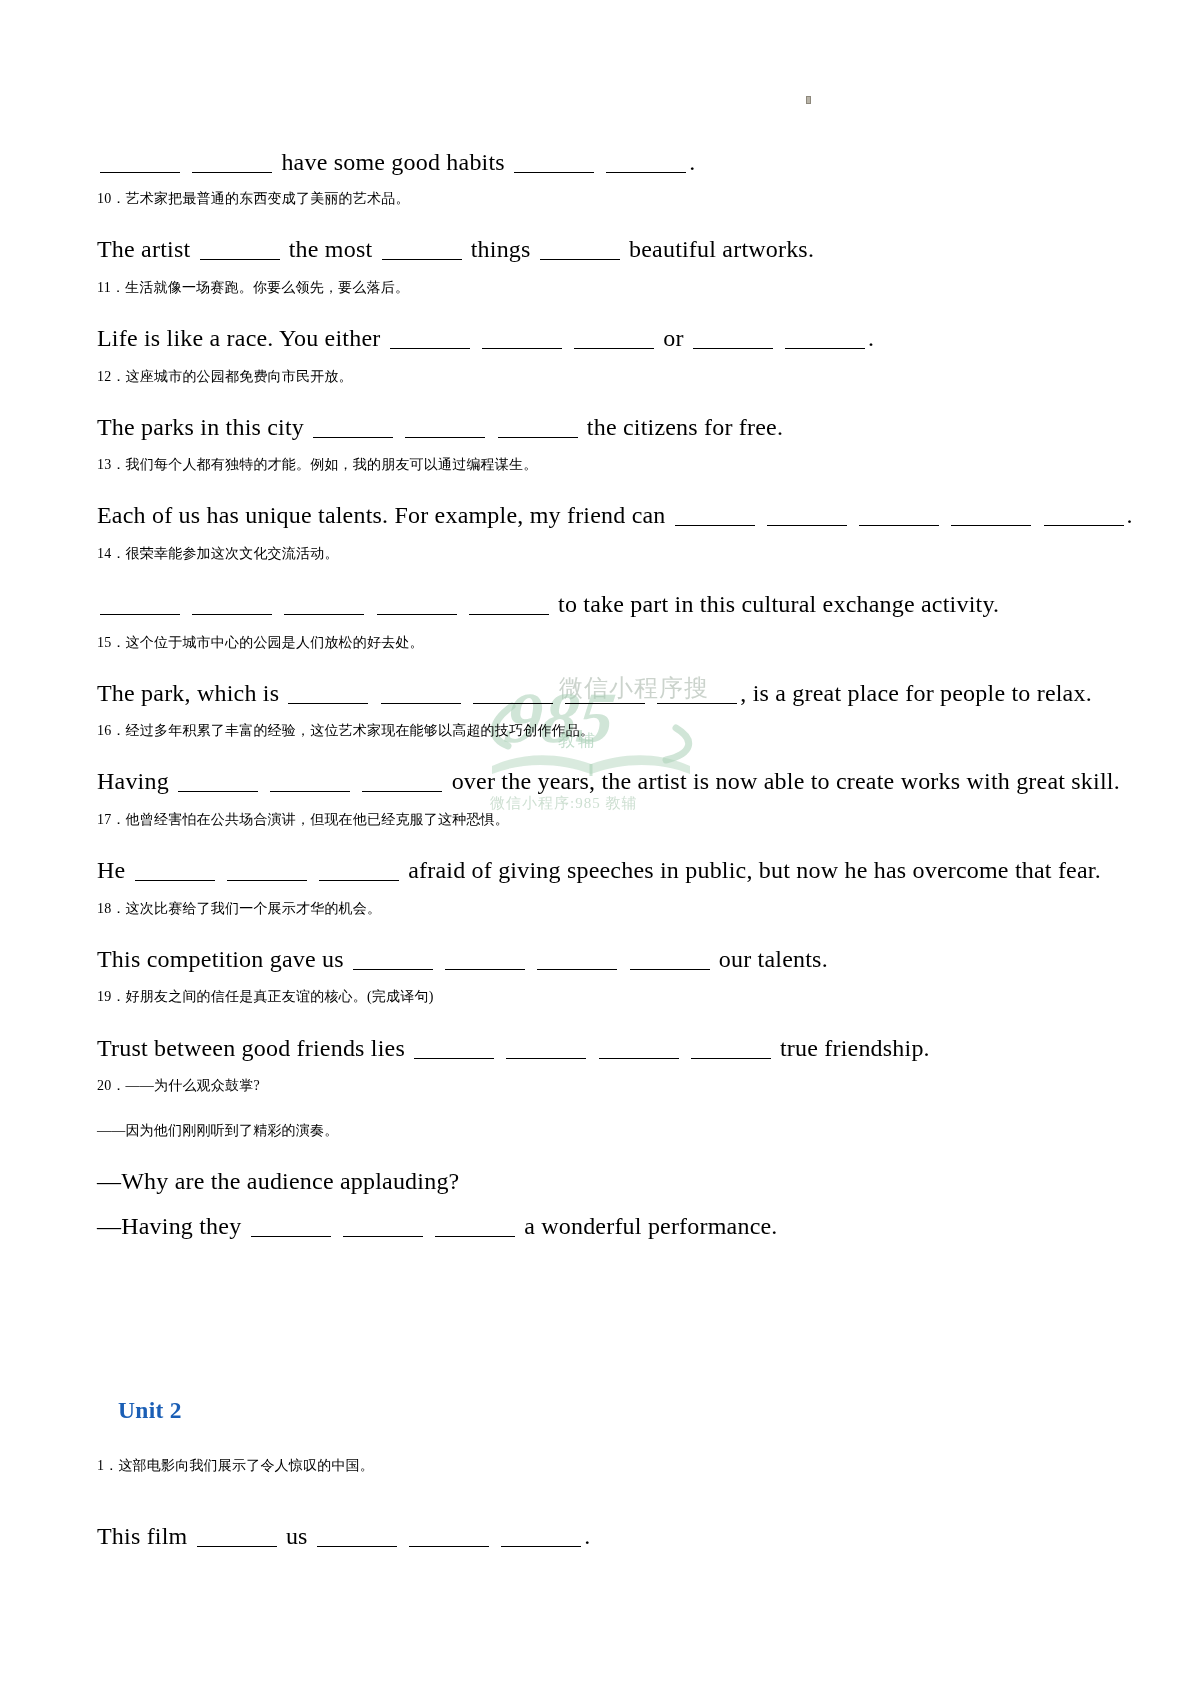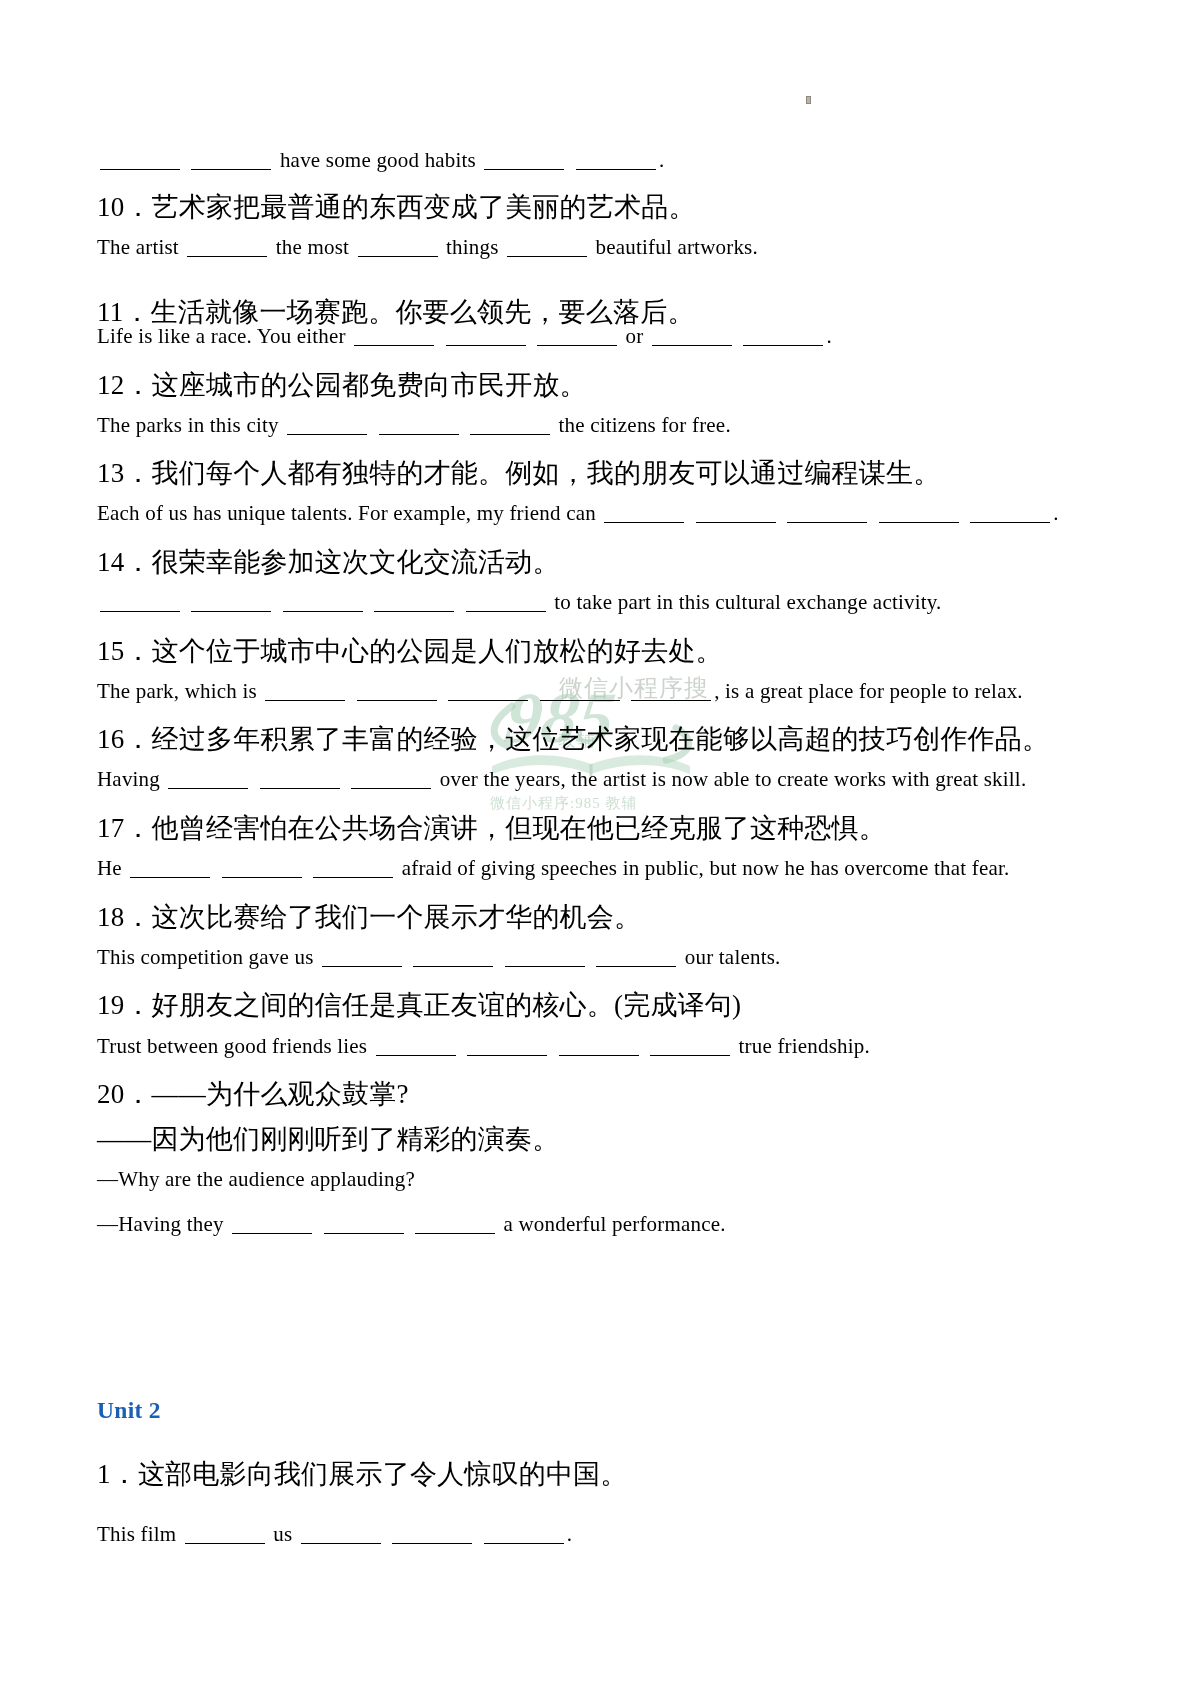--- a/index.html
+++ b/index.html
@@ -14,22 +14,22 @@
   .page { position:absolute; inset:0; }
 
   .line {
     position:absolute;
     left:97px;
     white-space:nowrap;
     font-size:20.5px;
     line-height:1.2;
     letter-spacing:0.2px;
   }
-  .cn { font-size:27px; }
-  .en { font-size:21px; }
+  .cn { font-size:14px; }
+  .en { font-size:24px; }
 
   .blank {
     display:inline-block;
     width:80px;
     height:0.85em;
     border-bottom:1.7px solid #000;
     margin:0 3px;
     position:relative;
     top:3px;
   }
@@ -89,21 +89,21 @@
       <path d="M14,66 C44,52 80,52 113,64 C146,52 182,52 212,66 L212,74 C182,62 146,62 113,74 C80,62 44,62 14,74 Z" fill="rgba(170,208,182,0.45)" stroke="none"></path>
       <path d="M113,64 L113,76" stroke="rgba(170,208,182,0.6)" stroke-width="3" fill="none"></path>
     </svg>
     <div class="wm-bottom">微信小程序:985 教辅</div>
   </div>
 
   <div>
       <div class="line en" style="top: 148px;"><span class="blank"></span> <span class="blank"></span> <span>have some good habits</span> <span class="blank"></span> <span class="blank"></span><span>.</span></div>
       <div class="line cn" style="top: 191px;"><span>10．艺术家把最普通的东西变成了美丽的艺术品。</span></div>
       <div class="line en" style="top: 235px;"><span>The artist</span> <span class="blank"></span> <span>the most</span> <span class="blank"></span> <span>things</span> <span class="blank"></span> <span>beautiful artworks</span><span>.</span></div>
-      <div class="line cn" style="top: 296px;"><span>11．生活就像一场赛跑。你要么领先，要么落后。</span></div>
+      <div class="line cn" style="top: 280px;"><span>11．生活就像一场赛跑。你要么领先，要么落后。</span></div>
       <div class="line en" style="top: 324px;"><span>Life is like a race. You either</span> <span class="blank"></span> <span class="blank"></span> <span class="blank"></span> <span>or</span> <span class="blank"></span> <span class="blank"></span><span>.</span></div>
       <div class="line cn" style="top: 369px;"><span>12．这座城市的公园都免费向市民开放。</span></div>
       <div class="line en" style="top: 413px;"><span>The parks in this city</span> <span class="blank"></span> <span class="blank"></span> <span class="blank"></span> <span>the citizens for free</span><span>.</span></div>
       <div class="line cn" style="top: 457px;"><span>13．我们每个人都有独特的才能。例如，我的朋友可以通过编程谋生。</span></div>
       <div class="line en" style="top: 501px;"><span>Each of us has unique talents. For example, my friend can</span> <span class="blank"></span> <span class="blank"></span> <span class="blank"></span> <span class="blank"></span> <span class="blank"></span><span>.</span></div>
       <div class="line cn" style="top: 546px;"><span>14．很荣幸能参加这次文化交流活动。</span></div>
       <div class="line en" style="top: 590px;"><span class="blank"></span> <span class="blank"></span> <span class="blank"></span> <span class="blank"></span> <span class="blank"></span> <span>to take part in this cultural exchange activity</span><span>.</span></div>
       <div class="line cn" style="top: 635px;"><span>15．这个位于城市中心的公园是人们放松的好去处。</span></div>
       <div class="line en" style="top: 679px;"><span>The park, which is</span> <span class="blank"></span> <span class="blank"></span> <span class="blank"></span> <span class="blank"></span> <span class="blank"></span><span>, is a great place for people to relax.</span></div>
       <div class="line cn" style="top: 723px;"><span>16．经过多年积累了丰富的经验，这位艺术家现在能够以高超的技巧创作作品。</span></div>
@@ -111,18 +111,18 @@
       <div class="line cn" style="top: 812px;"><span>17．他曾经害怕在公共场合演讲，但现在他已经克服了这种恐惧。</span></div>
       <div class="line en" style="top: 856px;"><span>He</span> <span class="blank"></span> <span class="blank"></span> <span class="blank"></span> <span>afraid of giving speeches in public, but now he has overcome that fear</span><span>.</span></div>
       <div class="line cn" style="top: 901px;"><span>18．这次比赛给了我们一个展示才华的机会。</span></div>
       <div class="line en" style="top: 945px; text-align: center;"><span>This competition gave us</span> <span class="blank"></span> <span class="blank"></span> <span class="blank"></span> <span class="blank"></span> <span>our talents</span><span>.</span></div>
       <div class="line cn" style="top: 989px;"><span>19．好朋友之间的信任是真正友谊的核心。(完成译句)</span></div>
       <div class="line en" style="top: 1034px;"><span>Trust between good friends lies</span> <span class="blank"></span> <span class="blank"></span> <span class="blank"></span> <span class="blank"></span> <span>true friendship</span><span>.</span></div>
       <div class="line cn" style="top: 1078px; text-align: center;"><span>20．——为什么观众鼓掌?</span></div>
       <div class="line cn" style="top: 1123px;"><span>——因为他们刚刚听到了精彩的演奏。</span></div>
       <div class="line en" style="top: 1167px;"><span>—Why are the audience applauding?</span></div>
       <div class="line en" style="top: 1212px;"><span>—Having they</span> <span class="blank"></span> <span class="blank"></span> <span class="blank"></span> <span>a wonderful performance</span><span>.</span></div>
-      <div class="line heading" style="top: 1396px;">Unit 2</div>
+      <div class="line heading" style="top: 1396px; margin-left: 21px;">Unit 2</div>
       <div class="line cn" style="top: 1458px;"><span>1．这部电影向我们展示了令人惊叹的中国。</span></div>
       <div class="line en" style="top: 1522px;"><span>This film</span> <span class="blank"></span> <span>us</span> <span class="blank"></span> <span class="blank"></span> <span class="blank"></span><span>.</span></div>
     </div>
 
 </div>
 
 </body></html>

